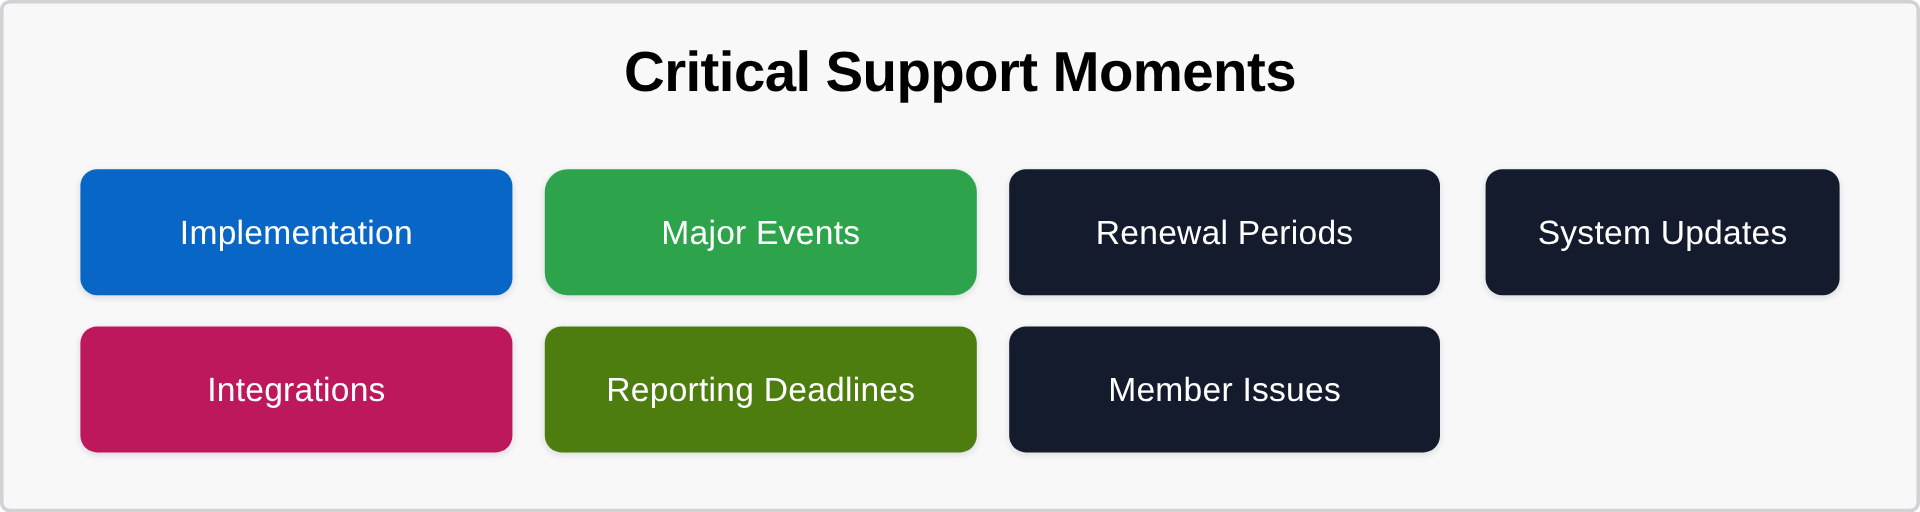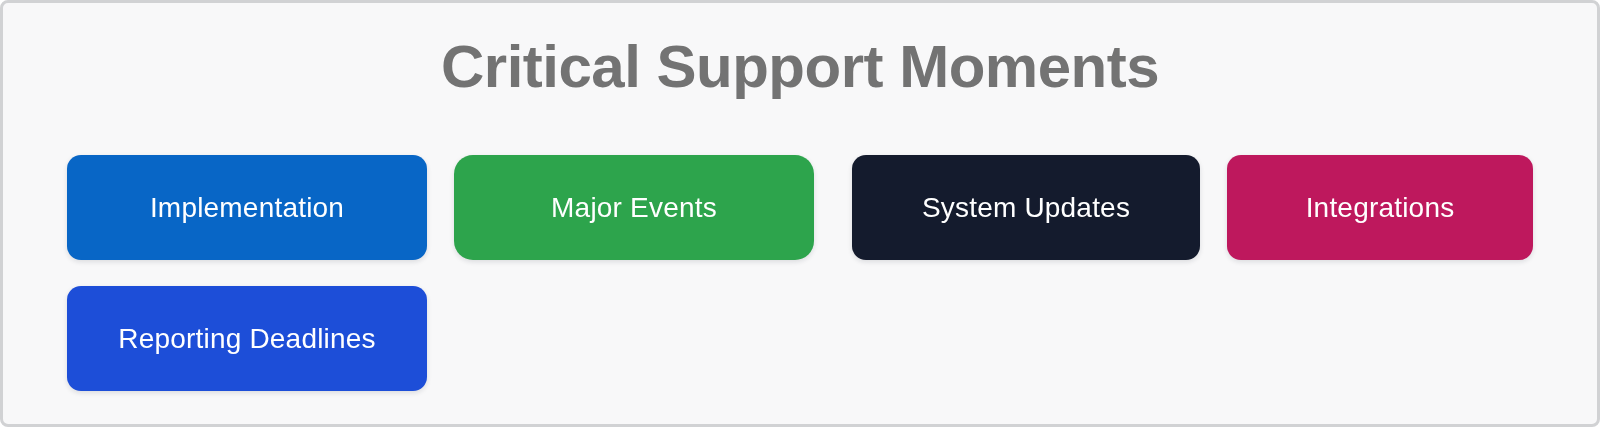--- a/index.html
+++ b/index.html
@@ -12,24 +12,24 @@
     width: 1600px;
     height: 427px;
     background: #f8f8f9;
     border: 3px solid #d1d2d4;
     border-radius: 8px;
     overflow: hidden;
   }
   .page-title {
     margin-top: 29px;
     text-align: center;
-    font-size: 60px;
+    font-size: 47px;
     font-weight: 700;
     letter-spacing: -0.5px;
-    color: #737373;
+    color: #000000;
   }
   .cards-grid {
     margin-top: 54px;
     padding: 0 64px;
     display: grid;
     grid-template-columns: 360fr 360fr 359fr 306fr;
     column-gap: 27px;
     row-gap: 26px;
   }
   .card {
@@ -55,23 +55,29 @@
 <div class="frame">
   <h1 class="page-title">Critical Support Moments</h1>
 
   <div class="cards-grid">
     <div class="card" style="background: rgb(8, 102, 198);">
       <span class="card-label">Implementation</span>
     </div>
     <div class="card" style="background: rgb(45, 164, 76); border-radius: 19px;">
       <span class="card-label">Major Events</span>
     </div>
+    <div class="card" style="background: rgb(20, 27, 45);">
+      <span class="card-label">Renewal Periods</span>
+    </div>
     <div class="card" style="background: rgb(20, 27, 45); margin-left: 11px;">
       <span class="card-label">System Updates</span>
     </div>
     <div class="card" style="background: #be185d;">
       <span class="card-label">Integrations</span>
     </div>
-    <div class="card" style="background: #1d4ed8;">
+    <div class="card" style="background: #4d7c0f;">
       <span class="card-label">Reporting Deadlines</span>
+    </div>
+    <div class="card" style="background: rgb(20, 27, 45);">
+      <span class="card-label">Member Issues</span>
     </div>
   </div>
 </div>
 
 </body></html>

